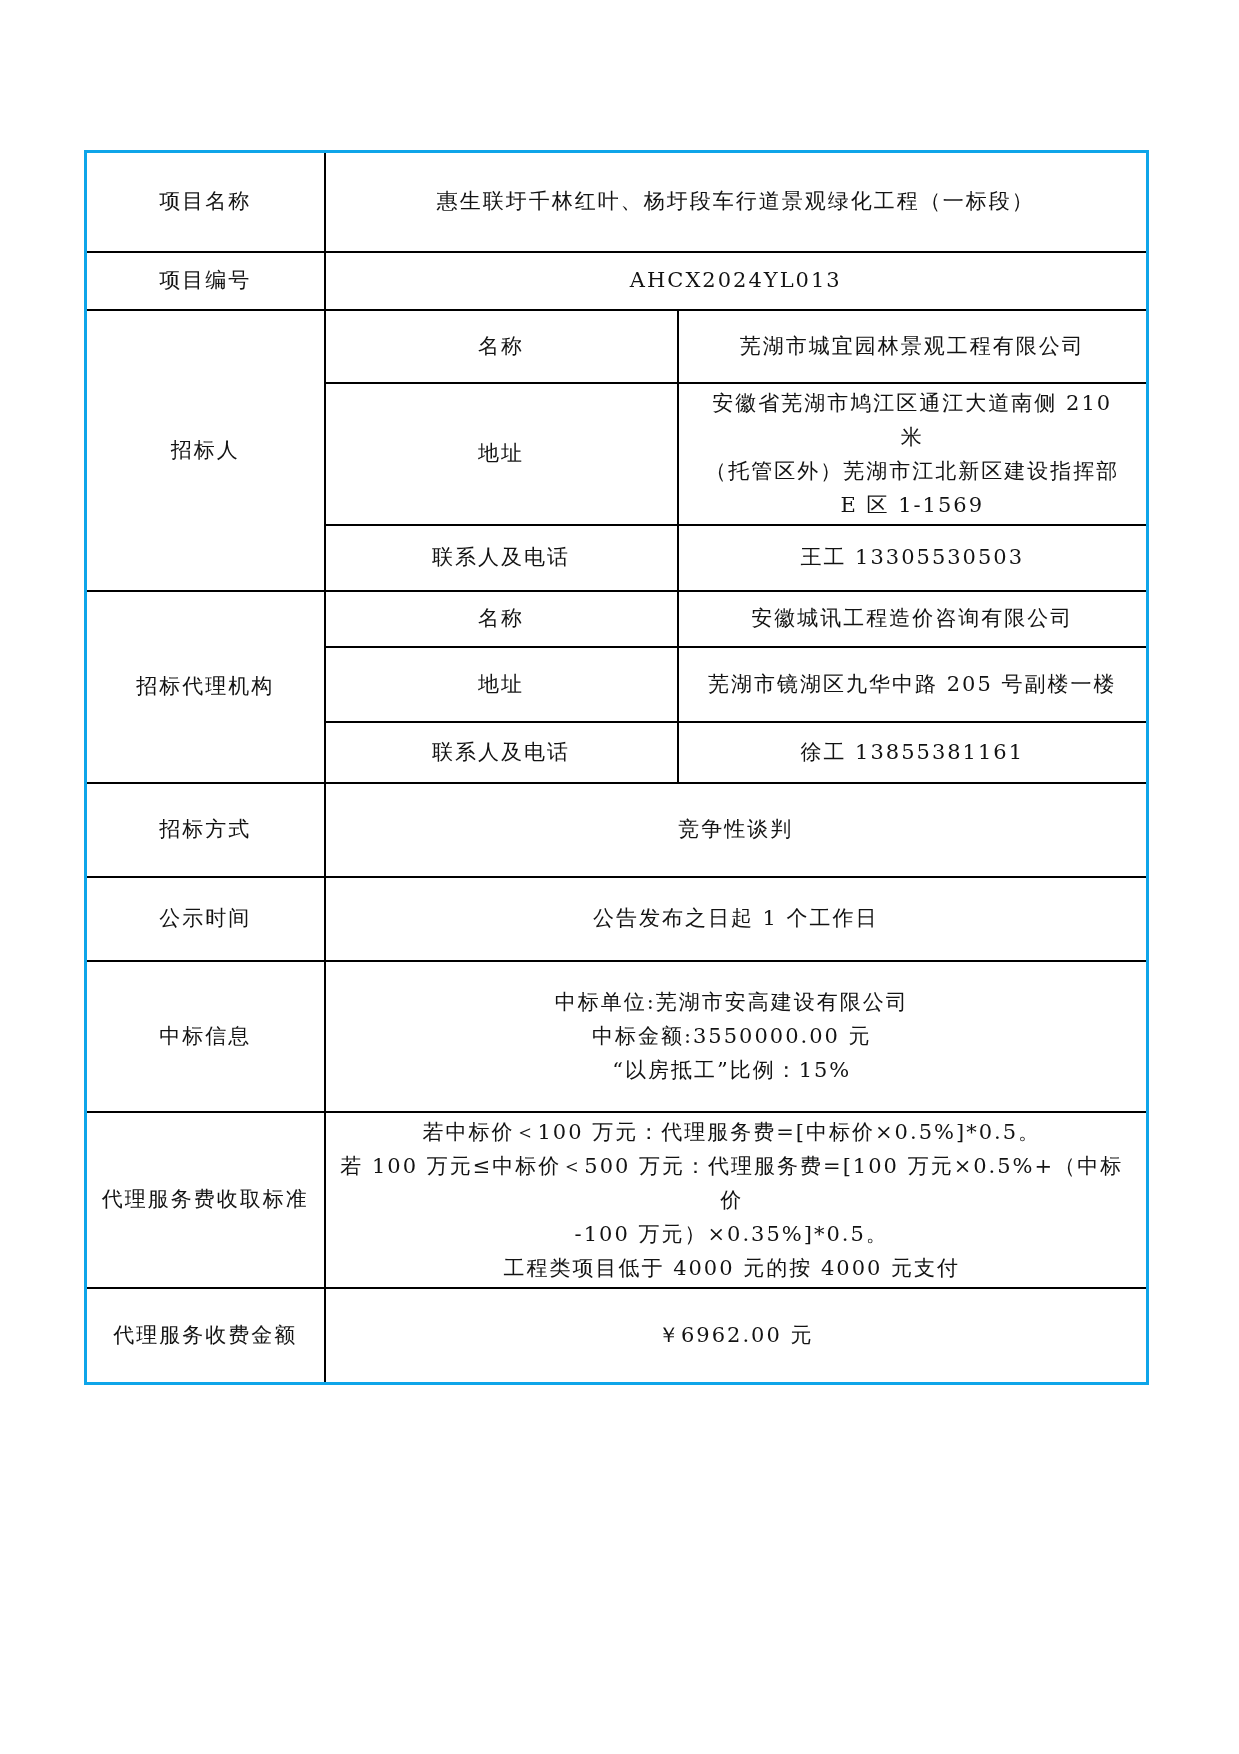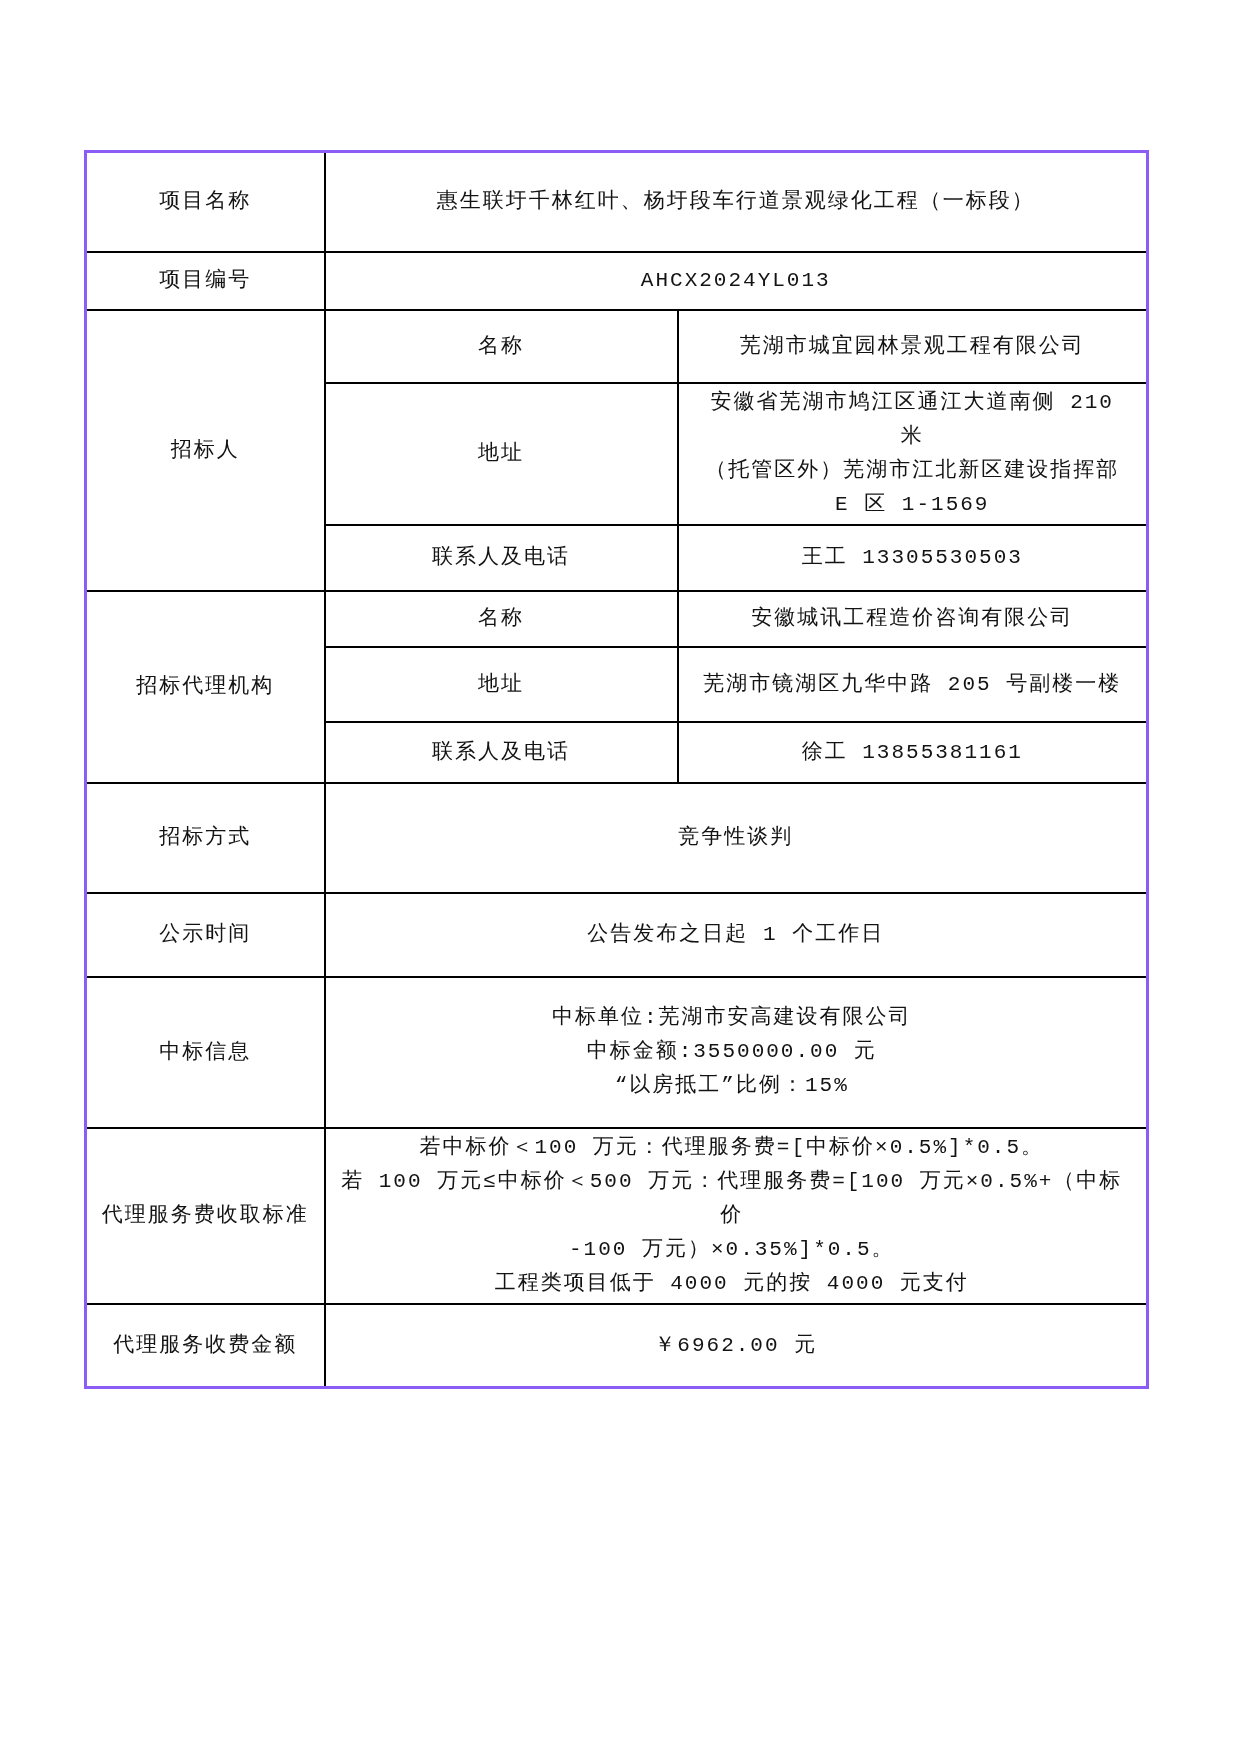--- a/index.html
+++ b/index.html
@@ -14,22 +14,21 @@
     font-family: "DejaVu Serif", "Liberation Serif", serif;
     color: #131313;
   }
   table.doc-table {
     position: absolute;
     left: 84px;
     top: 150px;
     width: 1062px;
     border-collapse: collapse;
     table-layout: fixed;
-    border: 3px solid #8b5cf6;
-    font-family: Liberation Mono, monospace;
+    border: 3px solid #0ea5e9;
   }
   td {
     border: 2px solid #000;
     text-align: center;
     vertical-align: middle;
     font-size: 21px;
     letter-spacing: 2px;
     line-height: 33px;
     padding: 2px 20px;
     overflow: hidden;
@@ -93,21 +92,21 @@
   </tr>
   <tr style="height:75px">
     <td>地址</td>
     <td>芜湖市镜湖区九华中路 205 号副楼一楼</td>
   </tr>
   <tr style="height:61px">
     <td>联系人及电话</td>
     <td>徐工 13855381161</td>
   </tr>
 
-  <tr style="height:110px">
+  <tr style="height:94px">
     <td class="label-cell">招标方式</td>
     <td colspan="2">竞争性谈判</td>
   </tr>
 
   <tr style="height:84px">
     <td class="label-cell">公示时间</td>
     <td colspan="2">公告发布之日起 1 个工作日</td>
   </tr>
 
   <tr style="height:151px">
@@ -126,18 +125,18 @@
     <td colspan="2" class="left-cell">
       <div class="cell-lines">
         <div>若中标价＜100 万元：代理服务费=[中标价×0.5%]*0.5。</div>
         <div>若 100 万元≤中标价＜500 万元：代理服务费=[100 万元×0.5%+（中标价</div>
         <div>-100 万元）×0.35%]*0.5。</div>
         <div>工程类项目低于 4000 元的按 4000 元支付</div>
       </div>
     </td>
   </tr>
 
-  <tr style="height:84px">
+  <tr style="height:96px">
     <td class="label-cell">代理服务收费金额</td>
     <td colspan="2">￥6962.00 元</td>
   </tr>
 </tbody>
   </table>
 
 </body></html>

